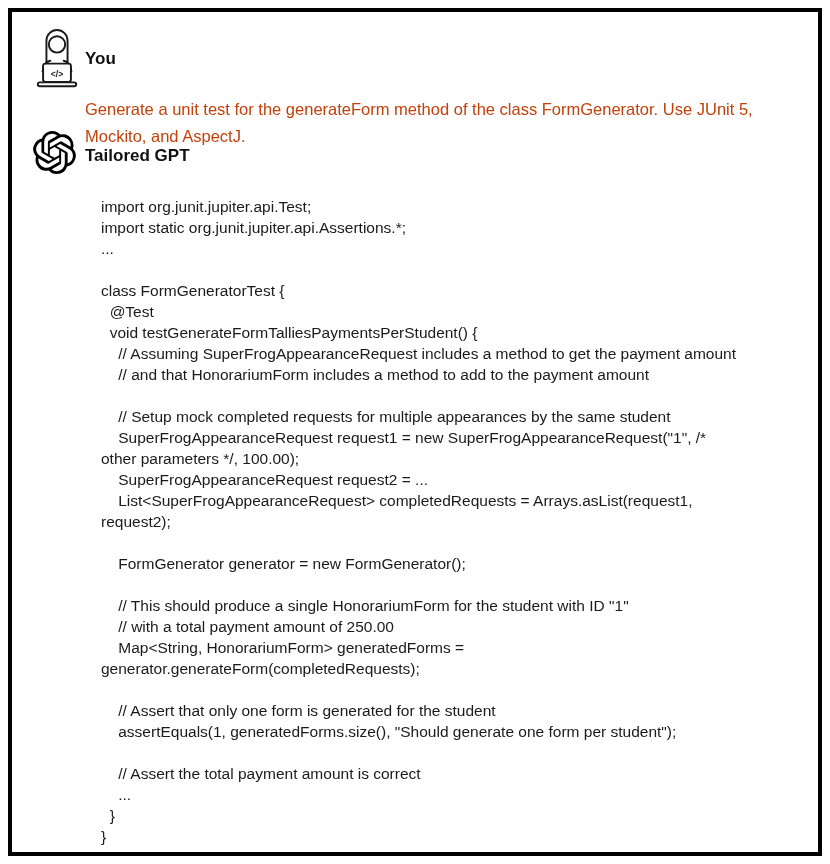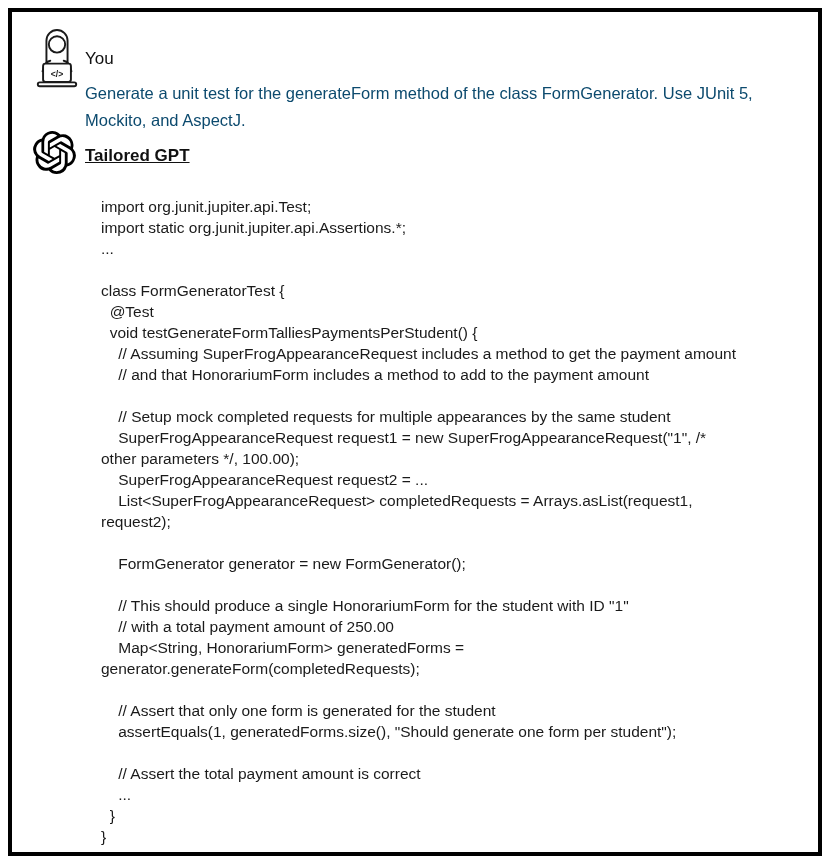--- a/index.html
+++ b/index.html
@@ -30,44 +30,43 @@
   .avatar-you {
     left: 21px;
     top: 10px;
     width: 48px;
     height: 66px;
   }
   .author-you {
     left: 73px;
     top: 37px;
     font-size: 17px;
-    font-weight: 400;
+    font-weight: 700;
     color: #111111;
   }
   .user-text {
     left: 73px;
-    top: 68px;
+    top: 84px;
     width: 705px;
     font-size: 16.5px;
     line-height: 27px;
-    color: #0c4a6e;
+    color: #c2410c;
   }
   .avatar-gpt {
     left: 21px;
     top: 119px;
     width: 43px;
     height: 43px;
   }
   .author-gpt {
     left: 73px;
     top: 134px;
     font-size: 17px;
     font-weight: 700;
     color: #111111;
-    text-decoration: underline;
   }
   .code-block {
     left: 73px;
     top: 168px;
     width: 732px;
     margin: 16px;
     font-family: "Liberation Sans", sans-serif;
     font-size: 15.5px;
     line-height: 21px;
     white-space: pre-wrap;

